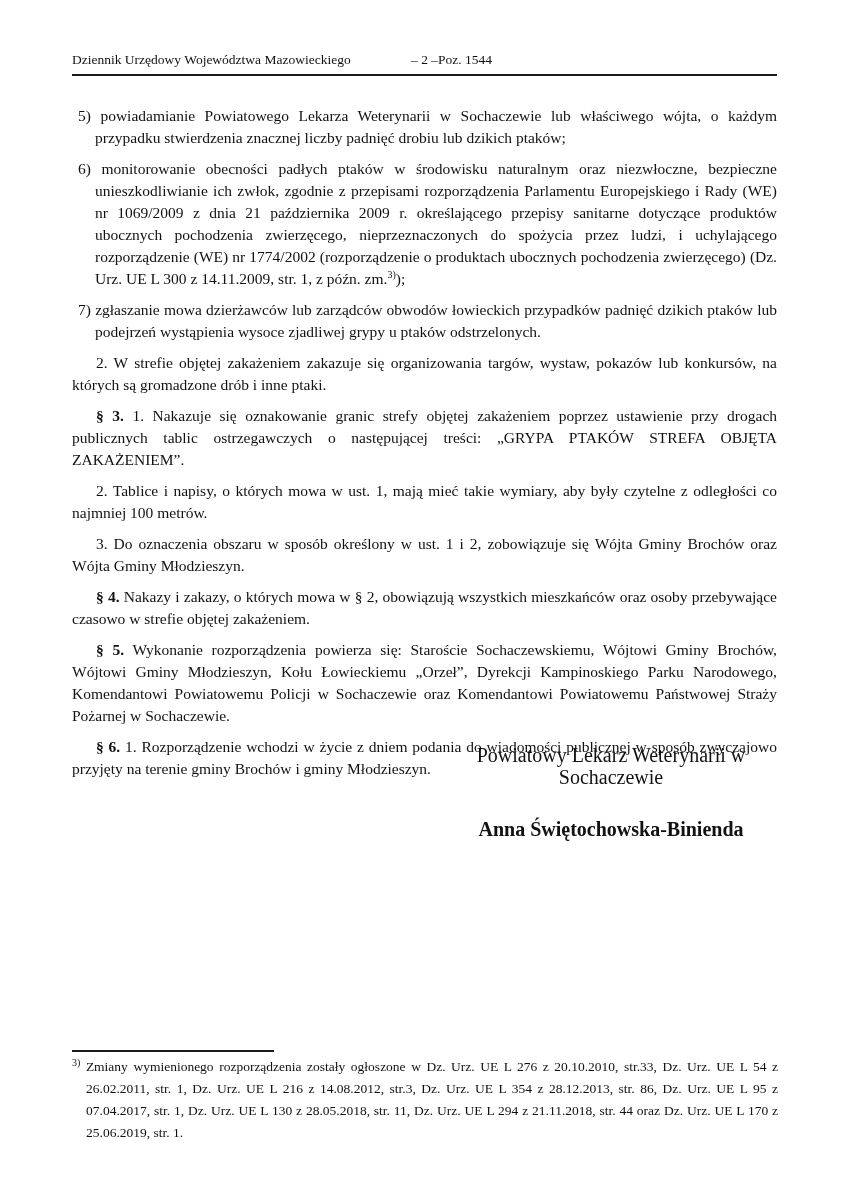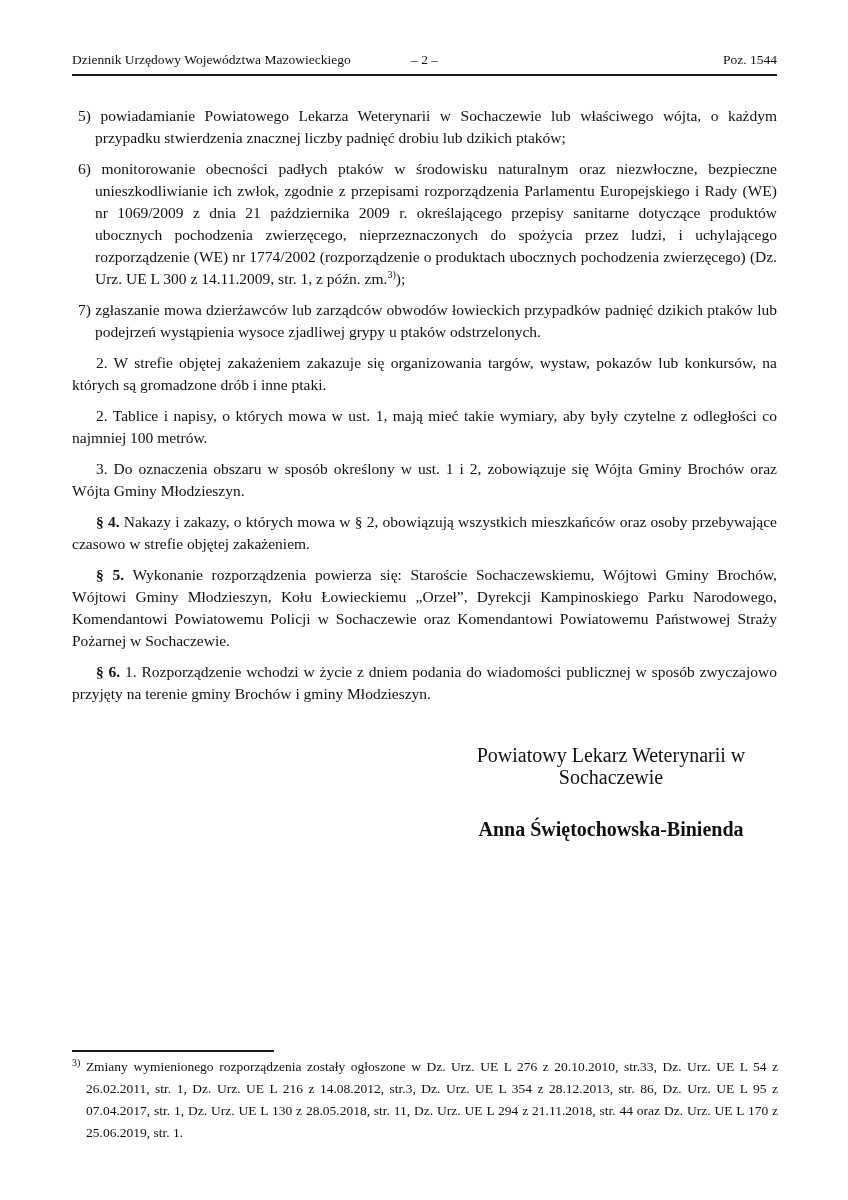--- a/index.html
+++ b/index.html
@@ -20,21 +20,21 @@
     left: 72px;
     width: 705px;
     display: flex;
     align-items: baseline;
     font-size: 13.5px;
     padding-bottom: 6px;
     border-bottom: 2px solid #1a1a1a;
   }
   .header .h-left  { flex: 1 1 0; text-align: left; }
   .header .h-mid   { flex: 0 0 auto; text-align: center; }
-  .header .h-right { flex: 1 1 0; text-align: right; }
+  .header .h-right { flex: 1 1 0; }
 
   .content {
     position: absolute;
     top: 96px;
     left: 72px;
     width: 705px;
     font-size: 15.5px;
     line-height: 22px;
     text-align: justify;
   }
@@ -100,20 +100,21 @@
   <div class="content">
 
     <div class="list-item"><span>5)</span> <span>powiadamianie Powiatowego Lekarza Weterynarii w Sochaczewie lub właściwego wójta, o każdym przypadku stwierdzenia znacznej liczby padnięć drobiu lub dzikich ptaków;</span></div>
 
     <div class="list-item"><span>6)</span> <span>monitorowanie obecności padłych ptaków w środowisku naturalnym oraz niezwłoczne, bezpieczne unieszkodliwianie ich zwłok, zgodnie z przepisami rozporządzenia Parlamentu Europejskiego i Rady (WE) nr 1069/2009 z dnia 21 października 2009 r. określającego przepisy sanitarne dotyczące produktów ubocznych pochodzenia zwierzęcego, nieprzeznaczonych do spożycia przez ludzi, i uchylającego rozporządzenie (WE) nr 1774/2002 (rozporządzenie o produktach ubocznych pochodzenia zwierzęcego) (Dz. Urz. UE L 300 z 14.11.2009, str. 1, z późn. zm.</span><sup>3)</sup><span>);</span></div>
 
     <div class="list-item"><span>7)</span> <span>zgłaszanie mowa dzierżawców lub zarządców obwodów łowieckich przypadków padnięć dzikich ptaków lub podejrzeń wystąpienia wysoce zjadliwej grypy u ptaków odstrzelonych.</span></div>
 
     <p class="para"><span>2. W strefie objętej zakażeniem zakazuje się organizowania targów, wystaw, pokazów lub konkursów, na których są gromadzone drób i inne ptaki.</span></p>
 
+    <p class="para"><b class="sec-marker">§ 3.</b> <span>1. Nakazuje się oznakowanie granic strefy objętej zakażeniem poprzez ustawienie przy drogach publicznych tablic ostrzegawczych o następującej treści: „GRYPA PTAKÓW STREFA OBJĘTA ZAKAŻENIEM”.</span></p>
 
     <p class="para"><span>2. Tablice i napisy, o których mowa w ust. 1, mają mieć takie wymiary, aby były czytelne z odległości co najmniej 100 metrów.</span></p>
 
     <p class="para"><span>3. Do oznaczenia obszaru w sposób określony w ust. 1 i 2, zobowiązuje się Wójta Gminy Brochów oraz Wójta Gminy Młodzieszyn.</span></p>
 
     <p class="para"><b class="sec-marker">§ 4.</b> <span>Nakazy i zakazy, o których mowa w § 2, obowiązują wszystkich mieszkańców oraz osoby przebywające czasowo w strefie objętej zakażeniem.</span></p>
 
     <p class="para"><b class="sec-marker">§ 5.</b> <span>Wykonanie rozporządzenia powierza się: Staroście Sochaczewskiemu, Wójtowi Gminy Brochów, Wójtowi Gminy Młodzieszyn, Kołu Łowieckiemu „Orzeł”, Dyrekcji Kampinoskiego Parku Narodowego, Komendantowi Powiatowemu Policji w Sochaczewie oraz Komendantowi Powiatowemu Państwowej Straży Pożarnej w Sochaczewie.</span></p>
 
     <p class="para"><b class="sec-marker">§ 6.</b> <span>1. Rozporządzenie wchodzi w życie z dniem podania do wiadomości publicznej w sposób zwyczajowo przyjęty na terenie gminy Brochów i gminy Młodzieszyn.</span></p>

